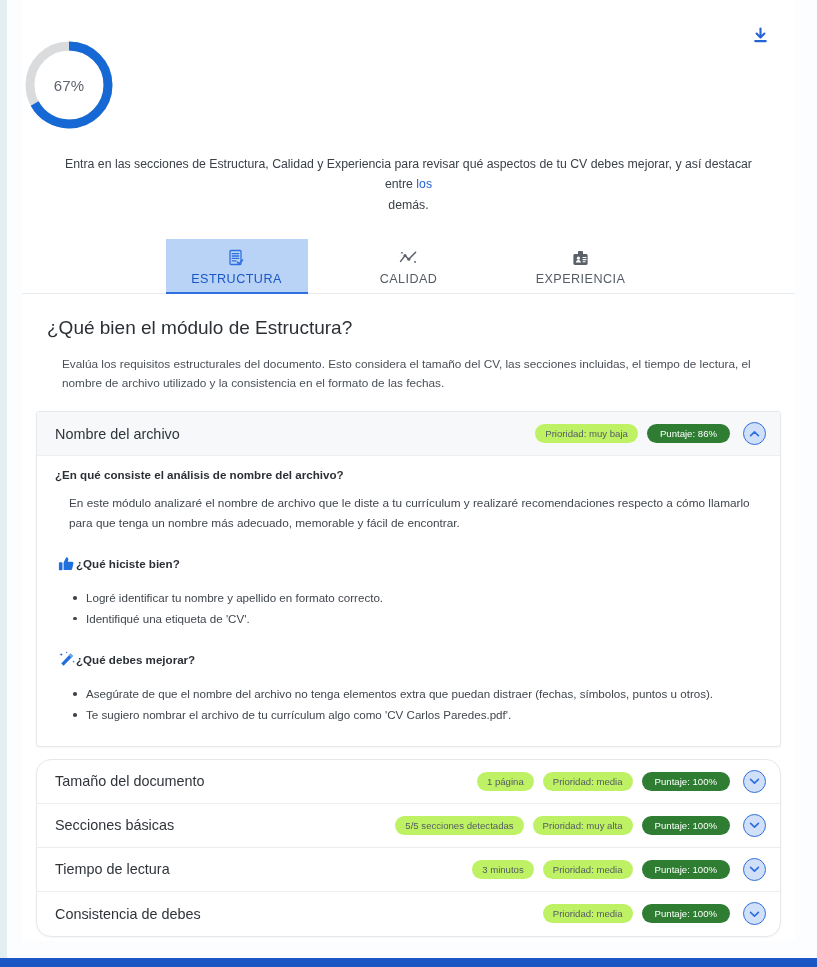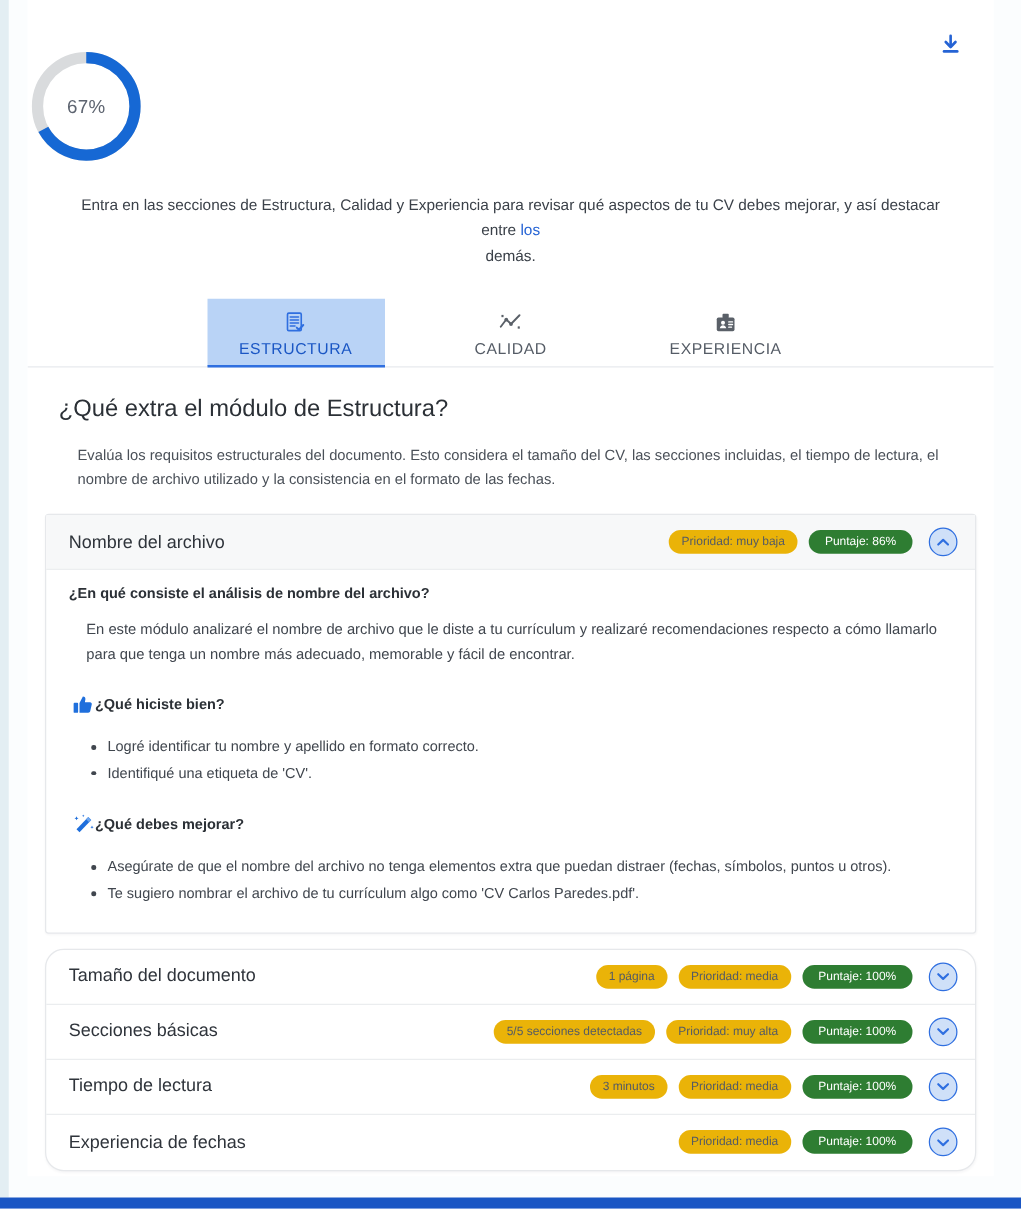--- a/index.html
+++ b/index.html
@@ -131,21 +131,21 @@
     cursor: pointer;
   }
   .module.open .module-head { background: #f7f8f9; border-bottom: 1px solid #eceef0; }
   .module-name {
     flex: 1;
     font-size: 14.4px;
     color: #2f343b;
   }
   .chips { display: flex; align-items: center; gap: 9px; }
   .chip {
-    background: #eab308;
+    background: #bef264;
     color: #555b64;
     font-size: 9.6px;
     border-radius: 11px;
     padding: 4px 10px;
     white-space: nowrap;
   }
   .chip.score {
     background: #2e7d32;
     color: #ffffff;
     font-weight: normal;
@@ -283,21 +283,21 @@
           </svg>
         </div>
         <div class="tab-label">EXPERIENCIA</div>
       </div>
 
     </div>
   </div>
 
   <div class="body">
 
-    <h2 class="section-title">¿Qué extra el módulo de Estructura?</h2>
+    <h2 class="section-title">¿Qué bien el módulo de Estructura?</h2>
     <p class="section-desc">Evalúa los requisitos estructurales del documento. Esto considera el tamaño del CV, las secciones incluidas, el tiempo de lectura, el nombre de archivo utilizado y la consistencia en el formato de las fechas.</p>
 
     <div class="modules">
 
       <div class="module open">
         <div class="module-head">
           <div class="module-name">Nombre del archivo</div>
           <div class="chips">
             <span class="chip">Prioridad: muy baja</span>
             <span class="chip score">Puntaje: 86%</span>
@@ -384,21 +384,21 @@
             <span class="chip score">Puntaje: 100%</span>
           </div>
           <div class="toggle">
             <svg width="11" height="8" viewBox="0 0 11 8" aria-hidden="true">
               <path d="M1.6 2.4 L5.5 6.1 L9.4 2.4" stroke="#2f6fe0" stroke-width="1.7" fill="none" stroke-linecap="round" stroke-linejoin="round"></path>
             </svg>
           </div>
         </div>
 
         <div class="compact-row">
-          <div class="module-name">Experiencia de fechas</div>
+          <div class="module-name">Consistencia de debes</div>
           <div class="chips">
             <span class="chip">Prioridad: media</span>
             <span class="chip score">Puntaje: 100%</span>
           </div>
           <div class="toggle">
             <svg width="11" height="8" viewBox="0 0 11 8" aria-hidden="true">
               <path d="M1.6 2.4 L5.5 6.1 L9.4 2.4" stroke="#2f6fe0" stroke-width="1.7" fill="none" stroke-linecap="round" stroke-linejoin="round"></path>
             </svg>
           </div>
         </div>

